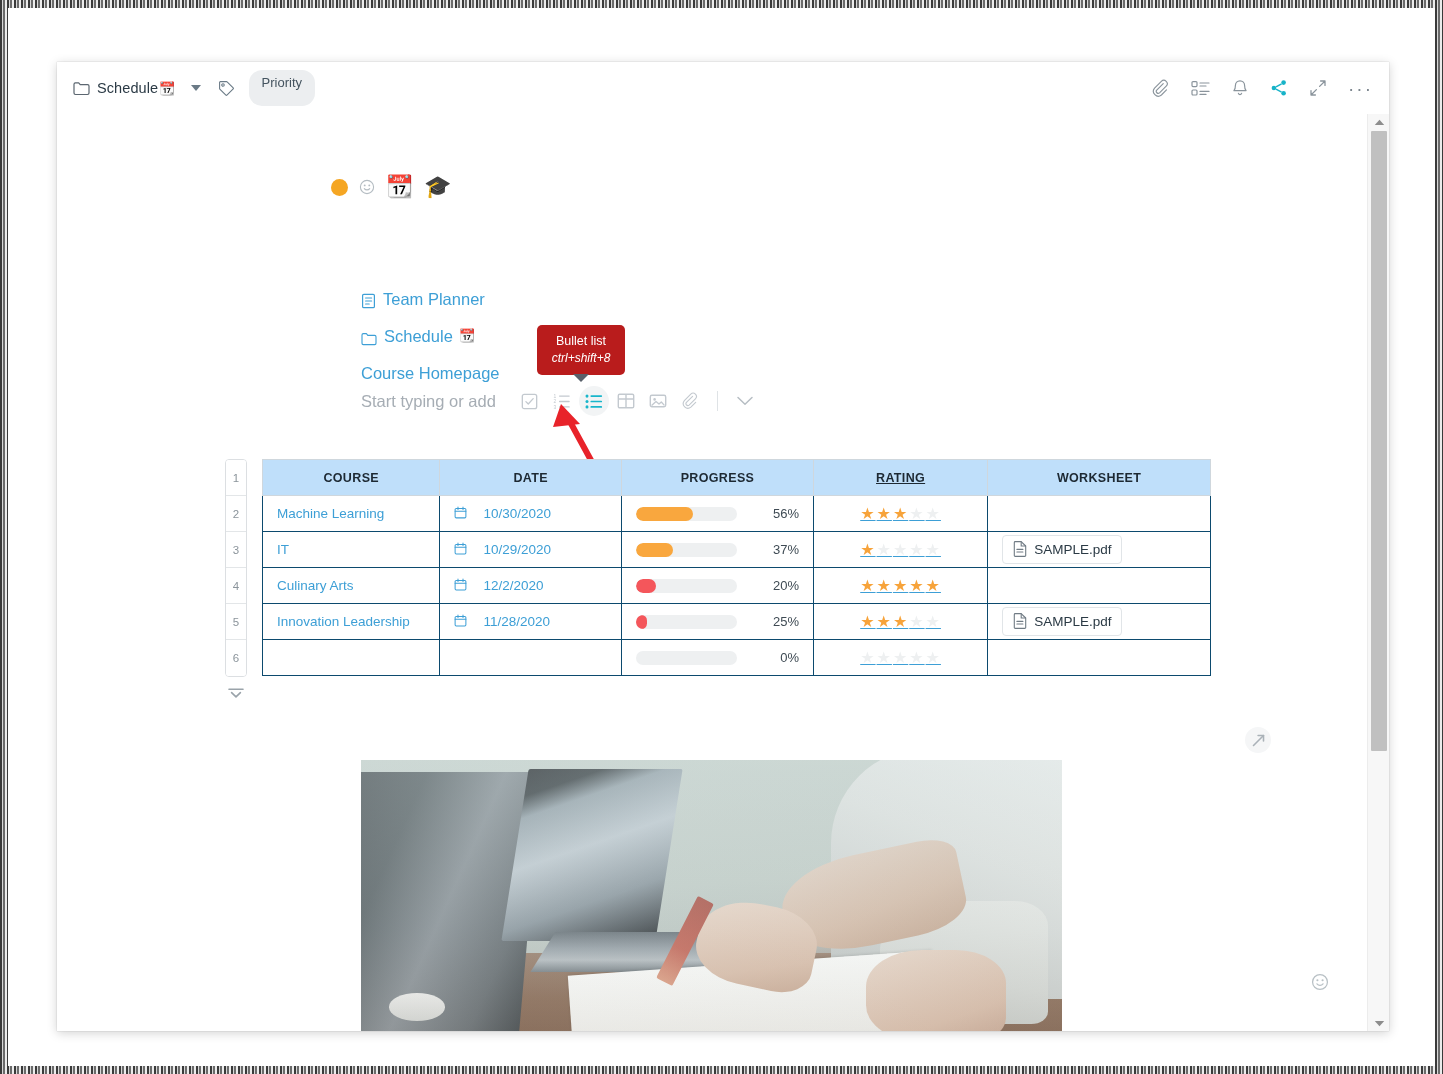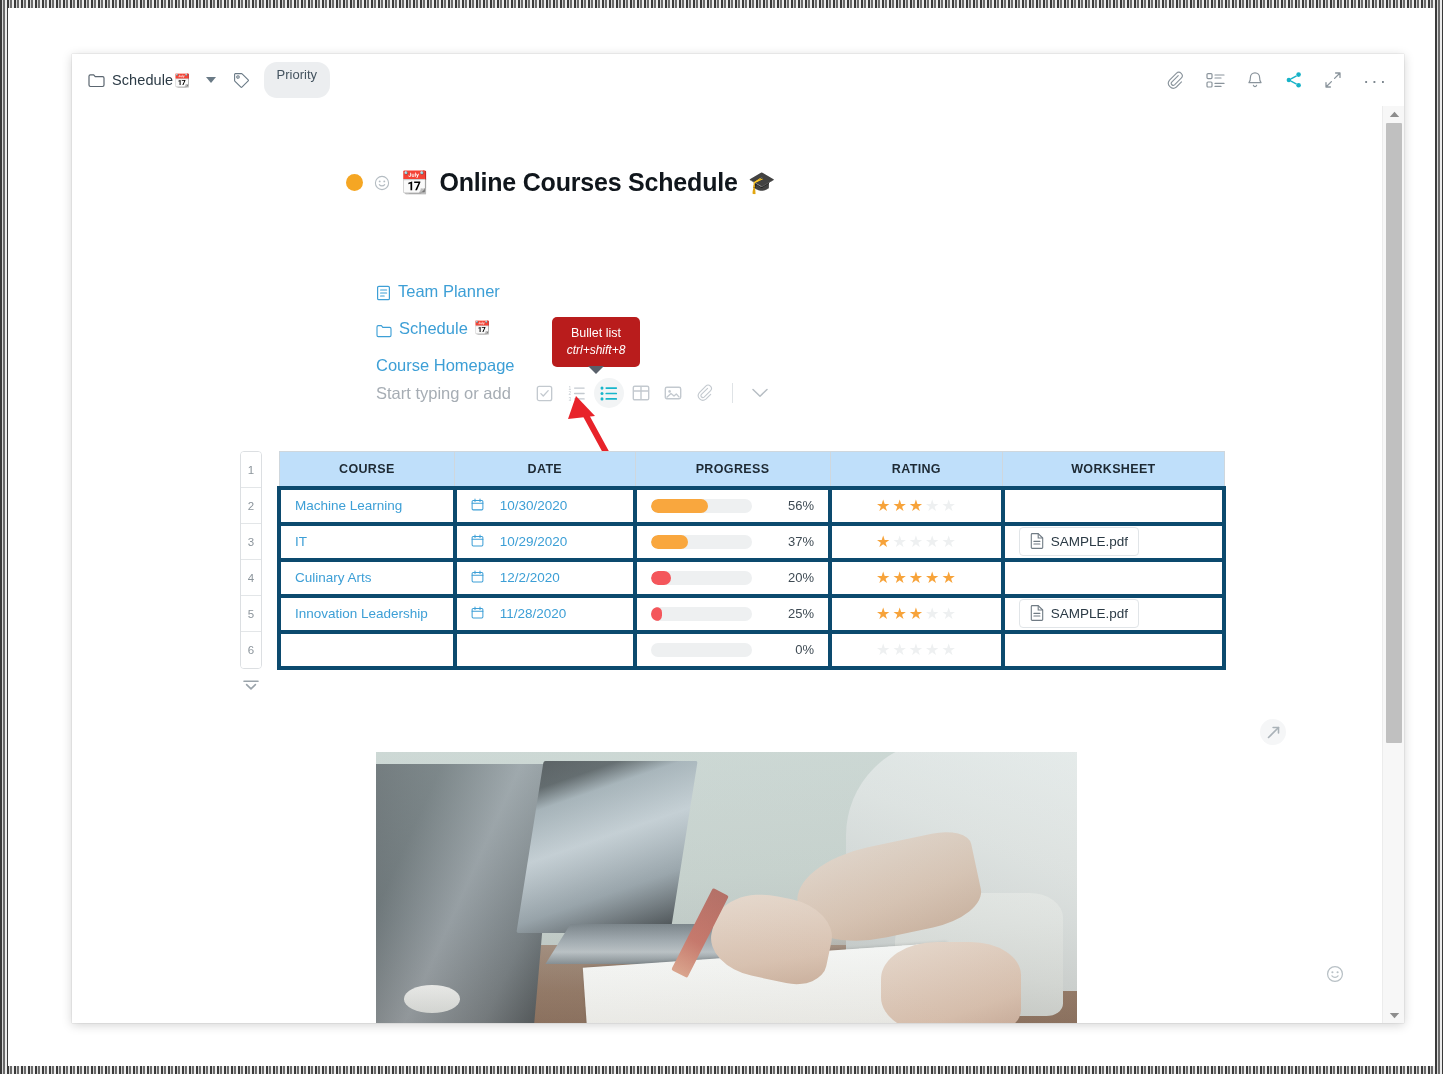--- a/index.html
+++ b/index.html
@@ -18,26 +18,25 @@
       repeating-linear-gradient(90deg, #3a3a3a 0px, #3a3a3a 2px, #d8d8d8 2px, #d8d8d8 3px, #6b6b6b 3px, #6b6b6b 5px, #ececec 5px, #ececec 7px),
       #555;
   }
   .white-field {
     position: absolute;
     left: 8px; top: 8px; right: 8px; bottom: 8px;
     background: #ffffff;
   }
   .app-window {
     position: absolute;
-    left: 57px; top: 54px;
+    left: 57px; top: 62px;
     width: 1332px; height: 969px;
     background: #ffffff;
     box-shadow: 0 2px 10px rgba(0,0,0,0.18), 0 0 1px rgba(0,0,0,0.25);
     overflow: hidden;
-    margin-left: 15px;
   }
 
   
   .topbar {
     position: absolute; left: 0; top: 0; width: 100%; height: 52px;
     display: flex; align-items: center; padding: 0 16px;
   }
   .breadcrumb { display: flex; align-items: center; gap: 7px; }
   .bc-folder { color: #5b6670; display: inline-flex; }
   .bc-label {
@@ -157,27 +156,27 @@
     position: absolute; left: 37px; top: 0;
     border-collapse: collapse; width: 949px;
     font-size: 13.5px;
   }
   table.sched th {
     background: #bfdffa; color: #1d2933; font-size: 12.5px;
     font-weight: 700; letter-spacing: .35px;
     height: 36px; border: 1px solid #cfd7dd; text-align: center;
   }
   table.sched td {
-    height: 36px; border: 4px solid #0c4a6e; padding: 0 14px;
+    height: 36px; border: 1px solid #0c4a6e; padding: 0 14px;
     color: #3d9fd6; background: #fff; vertical-align: middle;
   }
   .c-course { width: 181px; }
   .c-date   { width: 184px; }
   .c-prog   { width: 181px; }
-  .c-rating { width: 177px; }
+  .c-rating { width: 177px; text-decoration: underline; }
   .c-sheet  { width: 226px; }
   .course-link { color: #3d9fd6; cursor: pointer; }
   .date-cell { display: flex; align-items: center; gap: 16px; color: #3d9fd6; }
 
   .prog-cell { display: flex; align-items: center; gap: 4px; }
   .prog-track {
     width: 101px; height: 14px; border-radius: 8px; background: #eef0f1;
     overflow: hidden; margin-right: 26px;
   }
   .prog-fill { height: 100%; border-radius: 8px; }
@@ -380,21 +379,20 @@
           <span class="orange-dot"></span>
           <span class="smiley-sm">
             <svg width="16" height="16" viewBox="0 0 16 16" fill="none">
               <circle cx="8" cy="8" r="6.6" stroke="#b4bcc2" stroke-width="1.1"></circle>
               <circle cx="5.7" cy="6.4" r=".95" fill="#b4bcc2"></circle>
               <circle cx="10.3" cy="6.4" r=".95" fill="#b4bcc2"></circle>
               <path d="M5.3 9.6c.7.9 1.6 1.3 2.7 1.3s2-.4 2.7-1.3" stroke="#b4bcc2" stroke-width="1.1" stroke-linecap="round"></path>
             </svg>
           </span>
           <span class="cal-emoji">📆</span>
-          <h1>Online Courses Schedule</h1>
           <span class="cap-emoji">🎓</span>
         </div>
 
 
         <div class="doc-links">
           <div class="doc-link">
             <span class="lk-ico">
               <svg width="15" height="16" viewBox="0 0 15 16" fill="none">
                 <rect x="1.6" y="1.3" width="11.8" height="13.4" rx="1.3" stroke="#3d9fd6" stroke-width="1.2"></rect>
                 <path d="M4.6 5h6M4.6 8h6M4.6 11h3.6" stroke="#3d9fd6" stroke-width="1.2" stroke-linecap="round"></path>

